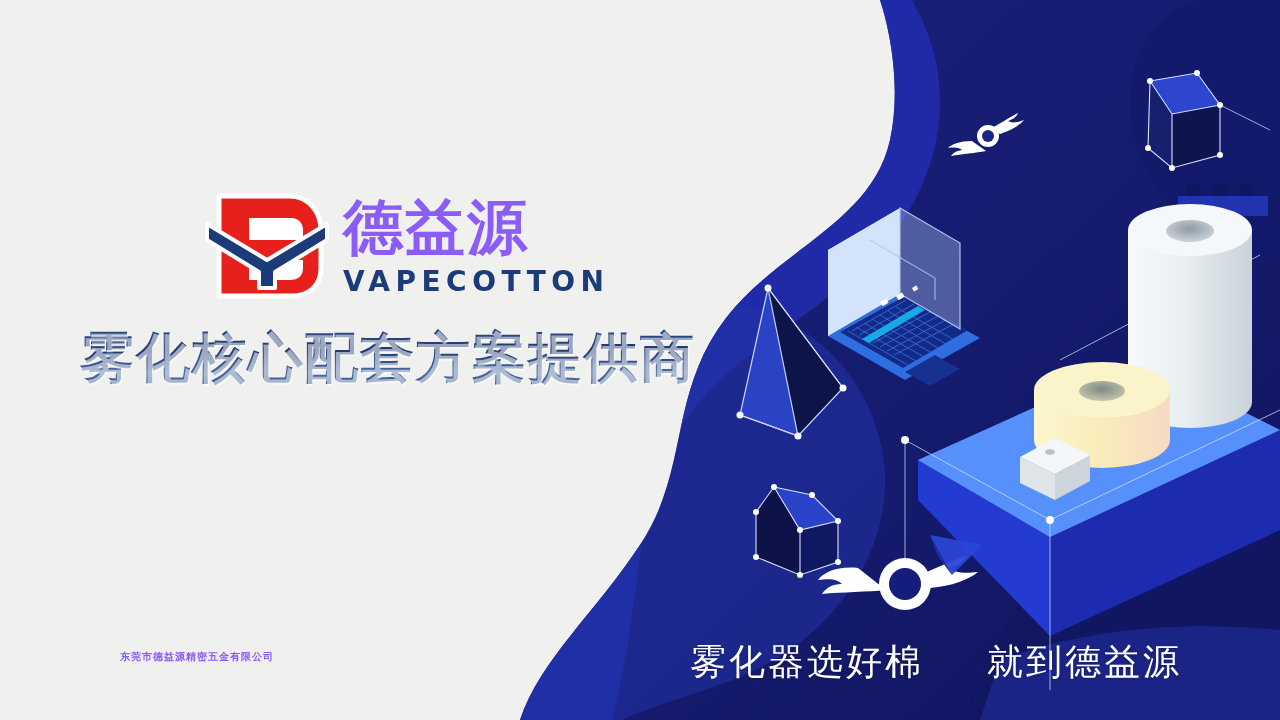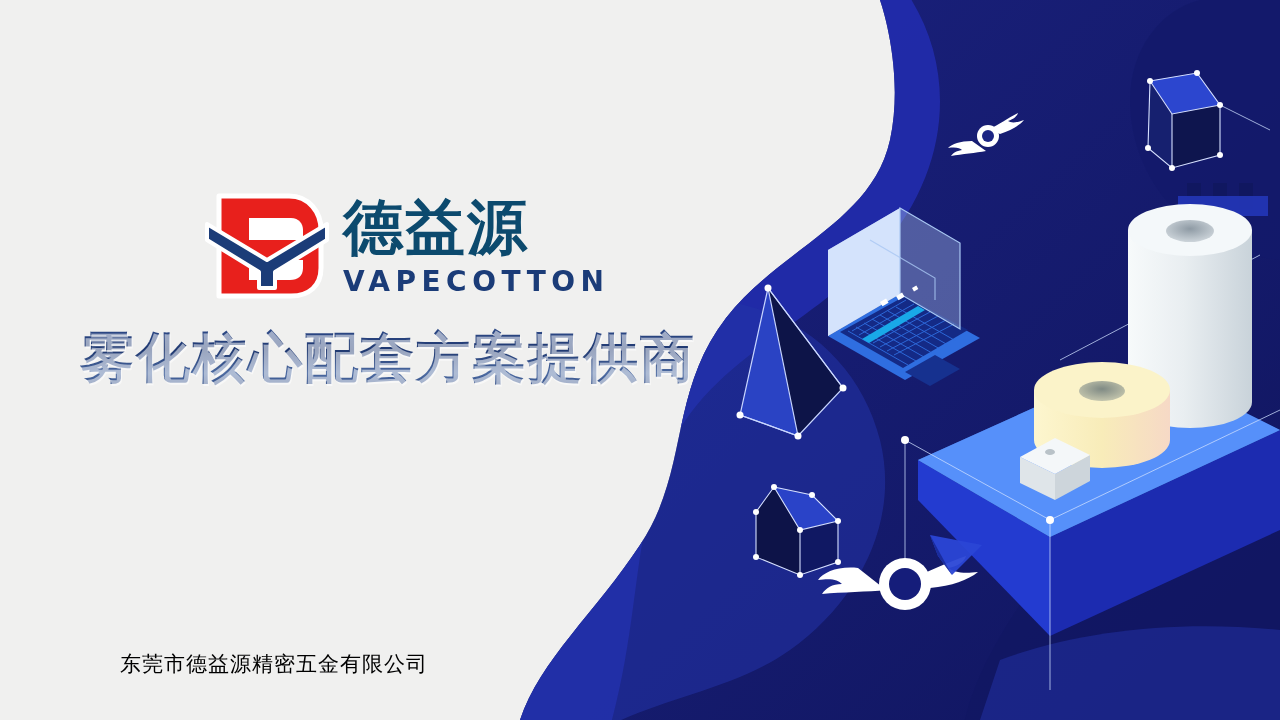--- a/index.html
+++ b/index.html
@@ -15,21 +15,21 @@
 
   
   .logo-wrap{
     position:absolute;left:205px;top:190px;
     display:flex;align-items:center;gap:14px;
   }
   .logo-mark{width:124px;height:112px;flex:0 0 auto;}
   .logo-text{display:flex;flex-direction:column;align-items:flex-start;line-height:1;}
   .logo-cn{
     font-family:"DejaVu Sans","Liberation Sans",sans-serif;
-    font-size:60px;font-weight:700;color:#0c4a6e;letter-spacing:2px;
+    font-size:60px;font-weight:700;color:#8b5cf6;letter-spacing:2px;
     white-space:nowrap;
   }
   .logo-en{
     margin-top:11px;
     font-family:"DejaVu Sans","Liberation Sans",sans-serif;
     font-size:28px;font-weight:700;color:#1b3c78;
     letter-spacing:5.5px;white-space:nowrap;
   }
 
   
@@ -38,21 +38,21 @@
     font-size:54px;font-weight:700;
     letter-spacing:2px;white-space:nowrap;
     background:linear-gradient(180deg,#33508f 0%,#1f3870 38%,#4d6ba2 70%,#223c74 100%);
     -webkit-background-clip:text;background-clip:text;color:transparent;
     text-shadow:1px 2px 0 rgba(255,255,255,.55);
   }
 
   
   .company{
     position:absolute;left:120px;top:650px;
-    font-size:21px;font-weight:400;color:#000000;letter-spacing:1px;white-space:nowrap;
+    font-size:10px;font-weight:700;color:#8b5cf6;letter-spacing:1px;white-space:nowrap;
   }
 
   
   .slogan{
     position:absolute;left:690px;top:638px;
     font-size:36px;font-weight:400;color:#ffffff;
     letter-spacing:3px;white-space:nowrap;
     text-shadow:0 1px 3px rgba(0,0,0,.25);
   }
   .slogan .gap{display:inline-block;width:34px;}
@@ -306,14 +306,19 @@
     <div class="logo-text">
       <div class="logo-cn">德益源</div>
       <div class="logo-en">VAPECOTTON</div>
     </div>
   </div>
 
   <div class="headline">雾化核心配套方案提供商</div>
 
   <div class="company">东莞市德益源精密五金有限公司</div>
 
+  <div class="slogan">
+    <span>雾化器选好棉</span>
+    <span class="gap"></span>
+    <span>就到德益源</span>
+  </div>
 
 </div>
 
 </body></html>

